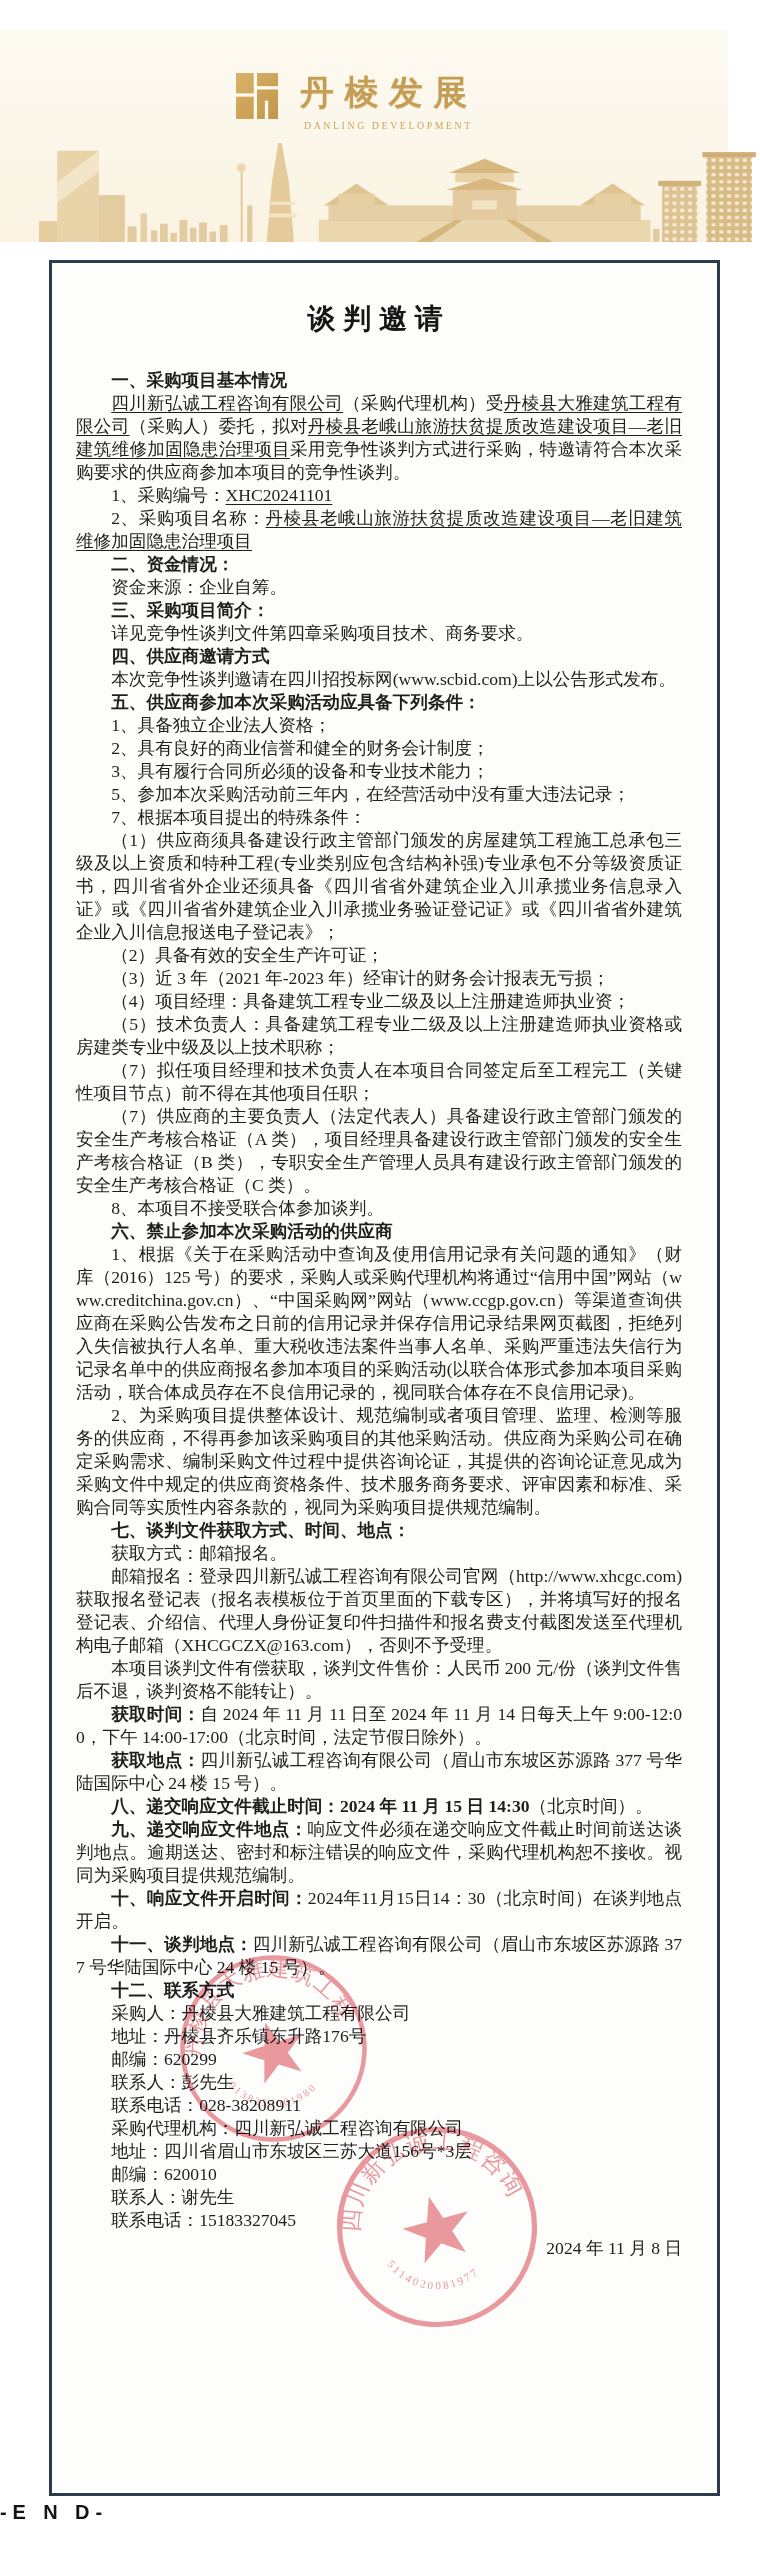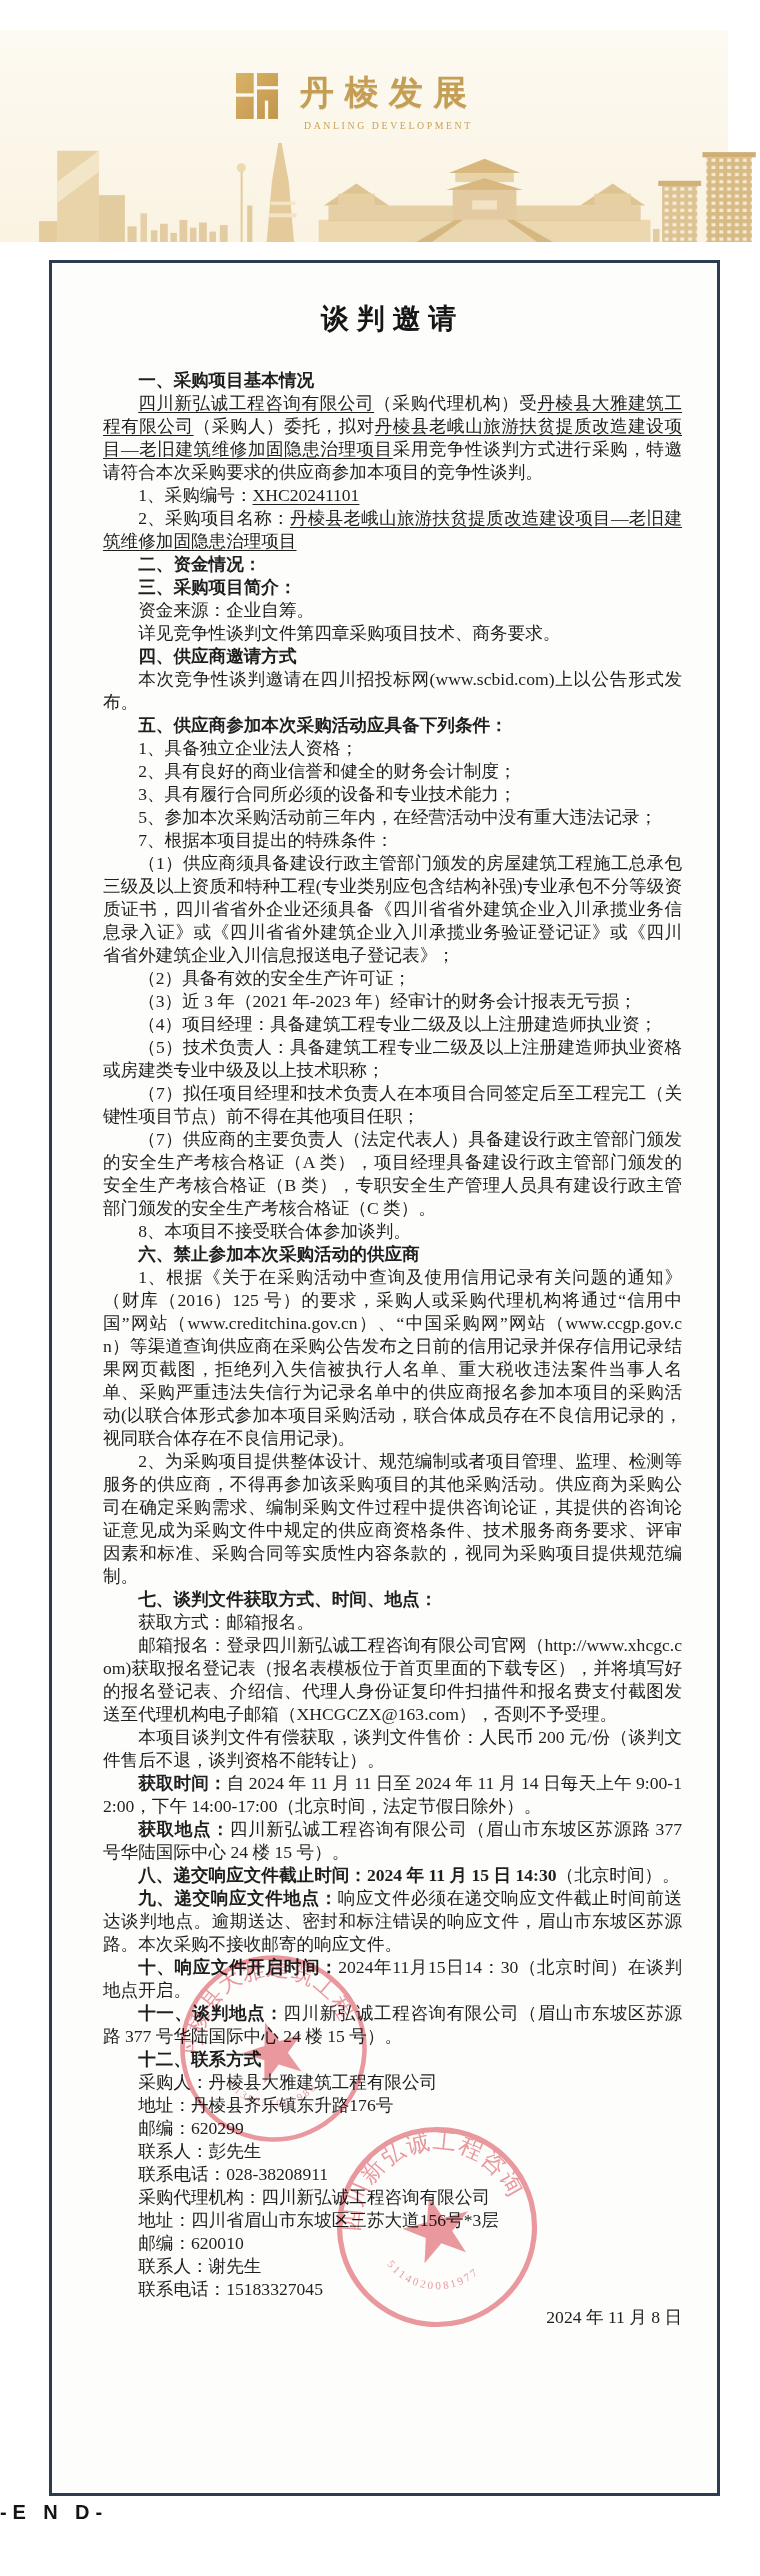--- a/index.html
+++ b/index.html
@@ -11,21 +11,21 @@
   .logo-mark{position:absolute;left:236px;top:43px;width:42px;height:46px;}
   .brand-cn{position:absolute;left:300px;top:40px;font-size:34px;font-weight:bold;
             letter-spacing:10.4px;color:#c59e55;white-space:nowrap;
             text-shadow:0 0.7px 0 rgba(190,150,70,.35);}
   .brand-en{position:absolute;left:304px;top:90px;font-size:9.8px;letter-spacing:2.6px;
             color:#c8a459;white-space:nowrap;}
   .skyline{position:absolute;left:0;bottom:0;width:761px;height:99px;display:block;}
   
   .doc{position:absolute;left:49px;top:260px;width:671px;height:2236px;box-sizing:border-box;
        border:3.3px solid #2d3b4f;background:#fdfdfc;}
-  .doc-inner{padding:39px 35px 0 7px;color:#1e1e1e;margin-left:44px;}
+  .doc-inner{padding:39px 35px 0 24px;color:#1e1e1e;}
   .doc-title{margin:0 0 33px 0;text-align:center;font-size:28px;line-height:34px;
              font-weight:bold;letter-spacing:7.8px;color:#161616;}
   .para{margin:0;font-size:17.6px;line-height:23px;text-indent:2em;text-align:justify;
         word-break:break-all;}
   .ph{font-weight:bold;}
   .para .u{text-decoration:underline;text-underline-offset:3.3px;}
   .para .b{font-weight:bold;}
   .doc-date{margin-top:5.2px;font-size:17.6px;line-height:23.4px;text-align:right;color:#1e1e1e;}
   
   .seal{position:absolute;mix-blend-mode:multiply;opacity:.62;}
@@ -118,22 +118,22 @@
 
   <div class="doc">
     <div class="doc-inner">
       <h1 class="doc-title">谈判邀请</h1>
       <div id="doc-body">
           <p class="para ph"><span>一、采购项目基本情况</span></p>
           <p class="para pp"><span class="u">四川新弘诚工程咨询有限公司</span><span>（采购代理机构）受</span><span class="u">丹棱县大雅建筑工程有限公司</span><span>（采购人）委托，拟对</span><span class="u">丹棱县老峨山旅游扶贫提质改造建设项目—老旧建筑维修加固隐患治理项目</span><span>采用竞争性谈判方式进行采购，特邀请符合本次采购要求的供应商参加本项目的竞争性谈判。</span></p>
           <p class="para pp"><span>1、采购编号：</span><span class="u">XHC20241101</span></p>
           <p class="para pp"><span>2、采购项目名称：</span><span class="u">丹棱县老峨山旅游扶贫提质改造建设项目—老旧建筑维修加固隐患治理项目</span></p>
           <p class="para ph"><span>二、资金情况：</span></p>
+          <p class="para pp"><span>资金来源：企业自筹。</span></p>
           <p class="para ph"><span>三、采购项目简介：</span></p>
-          <p class="para pp"><span>资金来源：企业自筹。</span></p>
           <p class="para pp"><span>详见竞争性谈判文件第四章采购项目技术、商务要求。</span></p>
           <p class="para ph"><span>四、供应商邀请方式</span></p>
           <p class="para pp"><span>本次竞争性谈判邀请在四川招投标网(www.scbid.com)上以公告形式发布。</span></p>
           <p class="para ph"><span>五、供应商参加本次采购活动应具备下列条件：</span></p>
           <p class="para pp"><span>1、具备独立企业法人资格；</span></p>
           <p class="para pp"><span>2、具有良好的商业信誉和健全的财务会计制度；</span></p>
           <p class="para pp"><span>3、具有履行合同所必须的设备和专业技术能力；</span></p>
           <p class="para pp"><span>5、参加本次采购活动前三年内，在经营活动中没有重大违法记录；</span></p>
           <p class="para pp"><span>7、根据本项目提出的特殊条件：</span></p>
           <p class="para pp"><span>（1）供应商须具备建设行政主管部门颁发的房屋建筑工程施工总承包三级及以上资质和特种工程(专业类别应包含结构补强)专业承包不分等级资质证书，四川省省外企业还须具备《四川省省外建筑企业入川承揽业务信息录入证》或《四川省省外建筑企业入川承揽业务验证登记证》或《四川省省外建筑企业入川信息报送电子登记表》；</span></p>
@@ -147,21 +147,21 @@
           <p class="para ph"><span>六、禁止参加本次采购活动的供应商</span></p>
           <p class="para pp"><span>1、根据《关于在采购活动中查询及使用信用记录有关问题的通知》（财库（2016）125 号）的要求，采购人或采购代理机构将通过“信用中国”网站（www.creditchina.gov.cn）、“中国采购网”网站（www.ccgp.gov.cn）等渠道查询供应商在采购公告发布之日前的信用记录并保存信用记录结果网页截图，拒绝列入失信被执行人名单、重大税收违法案件当事人名单、采购严重违法失信行为记录名单中的供应商报名参加本项目的采购活动(以联合体形式参加本项目采购活动，联合体成员存在不良信用记录的，视同联合体存在不良信用记录)。</span></p>
           <p class="para pp"><span>2、为采购项目提供整体设计、规范编制或者项目管理、监理、检测等服务的供应商，不得再参加该采购项目的其他采购活动。供应商为采购公司在确定采购需求、编制采购文件过程中提供咨询论证，其提供的咨询论证意见成为采购文件中规定的供应商资格条件、技术服务商务要求、评审因素和标准、采购合同等实质性内容条款的，视同为采购项目提供规范编制。</span></p>
           <p class="para ph"><span>七、谈判文件获取方式、时间、地点：</span></p>
           <p class="para pp"><span>获取方式：邮箱报名。</span></p>
           <p class="para pp"><span>邮箱报名：登录四川新弘诚工程咨询有限公司官网（http://www.xhcgc.com)获取报名登记表（报名表模板位于首页里面的下载专区），并将填写好的报名登记表、介绍信、代理人身份证复印件扫描件和报名费支付截图发送至代理机构电子邮箱（XHCGCZX@163.com），否则不予受理。</span></p>
           <p class="para pp"><span>本项目谈判文件有偿获取，谈判文件售价：人民币 200 元/份（谈判文件售后不退，谈判资格不能转让）。</span></p>
           <p class="para pp"><span class="b">获取时间：</span><span>自 2024 年 11 月 11 日至 2024 年 11 月 14 日每天上午 9:00-12:00，下午 14:00-17:00（北京时间，法定节假日除外）。</span></p>
           <p class="para pp"><span class="b">获取地点：</span><span>四川新弘诚工程咨询有限公司（眉山市东坡区苏源路 377 号华陆国际中心 24 楼 15 号）。</span></p>
           <p class="para pp"><span class="b">八、递交响应文件截止时间：</span><span class="b">2024 年 11 月 15 日 14:30</span><span>（北京时间）。</span></p>
-          <p class="para pp"><span class="b">九、递交响应文件地点：</span><span>响应文件必须在递交响应文件截止时间前送达谈判地点。逾期送达、密封和标注错误的响应文件，眉山市东坡区苏源路。本次采购不接收邮寄的响应文件。</span></p>
+          <p class="para pp"><span class="b">九、递交响应文件地点：</span><span>响应文件必须在递交响应文件截止时间前送达谈判地点。逾期送达、密封和标注错误的响应文件，采购代理机构恕不接收。视同为采购项目提供规范编制。</span></p>
           <p class="para pp"><span class="b">十、响应文件开启时间：</span><span>2024年11月15日14：30（北京时间）在谈判地点开启。</span></p>
           <p class="para pp"><span class="b">十一、谈判地点：</span><span>四川新弘诚工程咨询有限公司（眉山市东坡区苏源路 377 号华陆国际中心 24 楼 15 号）。</span></p>
           <p class="para ph"><span>十二、联系方式</span></p>
           <p class="para pp"><span>采购人：丹棱县大雅建筑工程有限公司</span></p>
           <p class="para pp"><span>地址：丹棱县齐乐镇东升路176号</span></p>
           <p class="para pp"><span>邮编：620299</span></p>
           <p class="para pp"><span>联系人：彭先生</span></p>
           <p class="para pp"><span>联系电话：028-38208911</span></p>
           <p class="para pp"><span>采购代理机构：四川新弘诚工程咨询有限公司</span></p>
           <p class="para pp"><span>地址：四川省眉山市东坡区三苏大道156号*3层</span></p>

